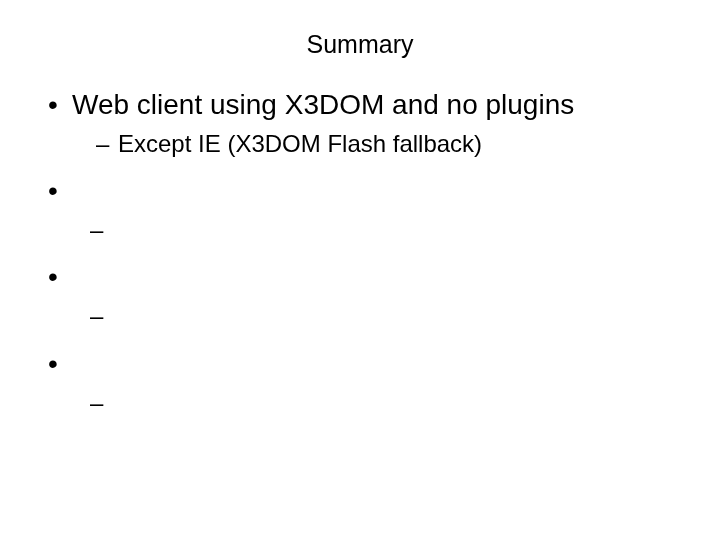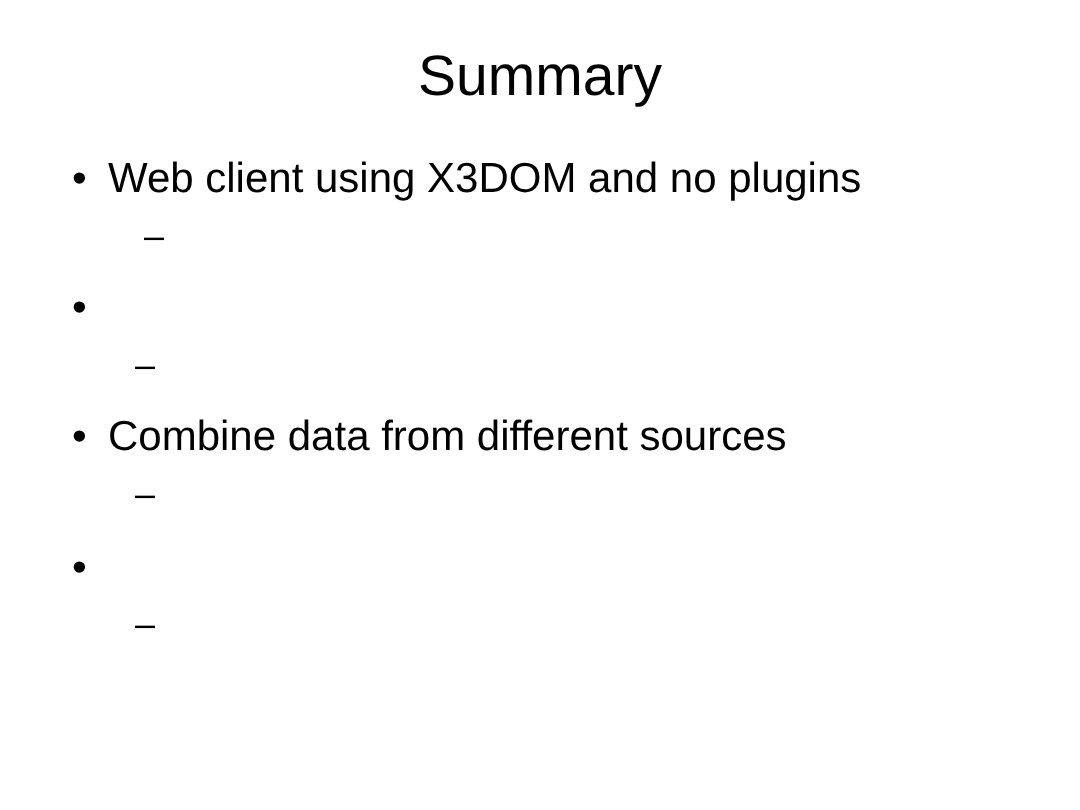--- a/index.html
+++ b/index.html
@@ -13,21 +13,21 @@
     overflow: hidden;
   }
   .slide {
     width: 720px;
     height: 540px;
     box-sizing: border-box;
     padding: 20px 30px 30px 30px;
   }
   .title {
     text-align: center;
-    font-size: 38px;
+    font-size: 25px;
     margin: 10px 0 28px 0;
     font-weight: normal;
   }
   ul.main {
     list-style: none;
     padding: 0;
     margin: 0;
   }
   ul.main > li {
     margin: 0 0 8px 0;
@@ -65,36 +65,36 @@
 
   <ul class="main">
 
     <li>
       <div class="bullet-row">
         <span class="bullet-dot">•</span>
         <span>Web client using X3DOM and no plugins</span>
       </div>
       <div class="sub-row wide">
         <span class="sub-dash">–</span>
+        <span> Except IE (X3DOM Flash fallback)</span>
       </div>
     </li>
 
     <li>
       <div class="bullet-row">
         <span class="bullet-dot">•</span>
       </div>
       <div class="sub-row tight">
         <span class="sub-dash">–</span>
       </div>
     </li>
 
     <li>
       <div class="bullet-row">
         <span class="bullet-dot">•</span>
-        <span>Combine data from different sources</span>
       </div>
       <div class="sub-row tight">
         <span class="sub-dash">–</span>
       </div>
     </li>
 
     <li>
       <div class="bullet-row">
         <span class="bullet-dot">•</span>
       </div>

